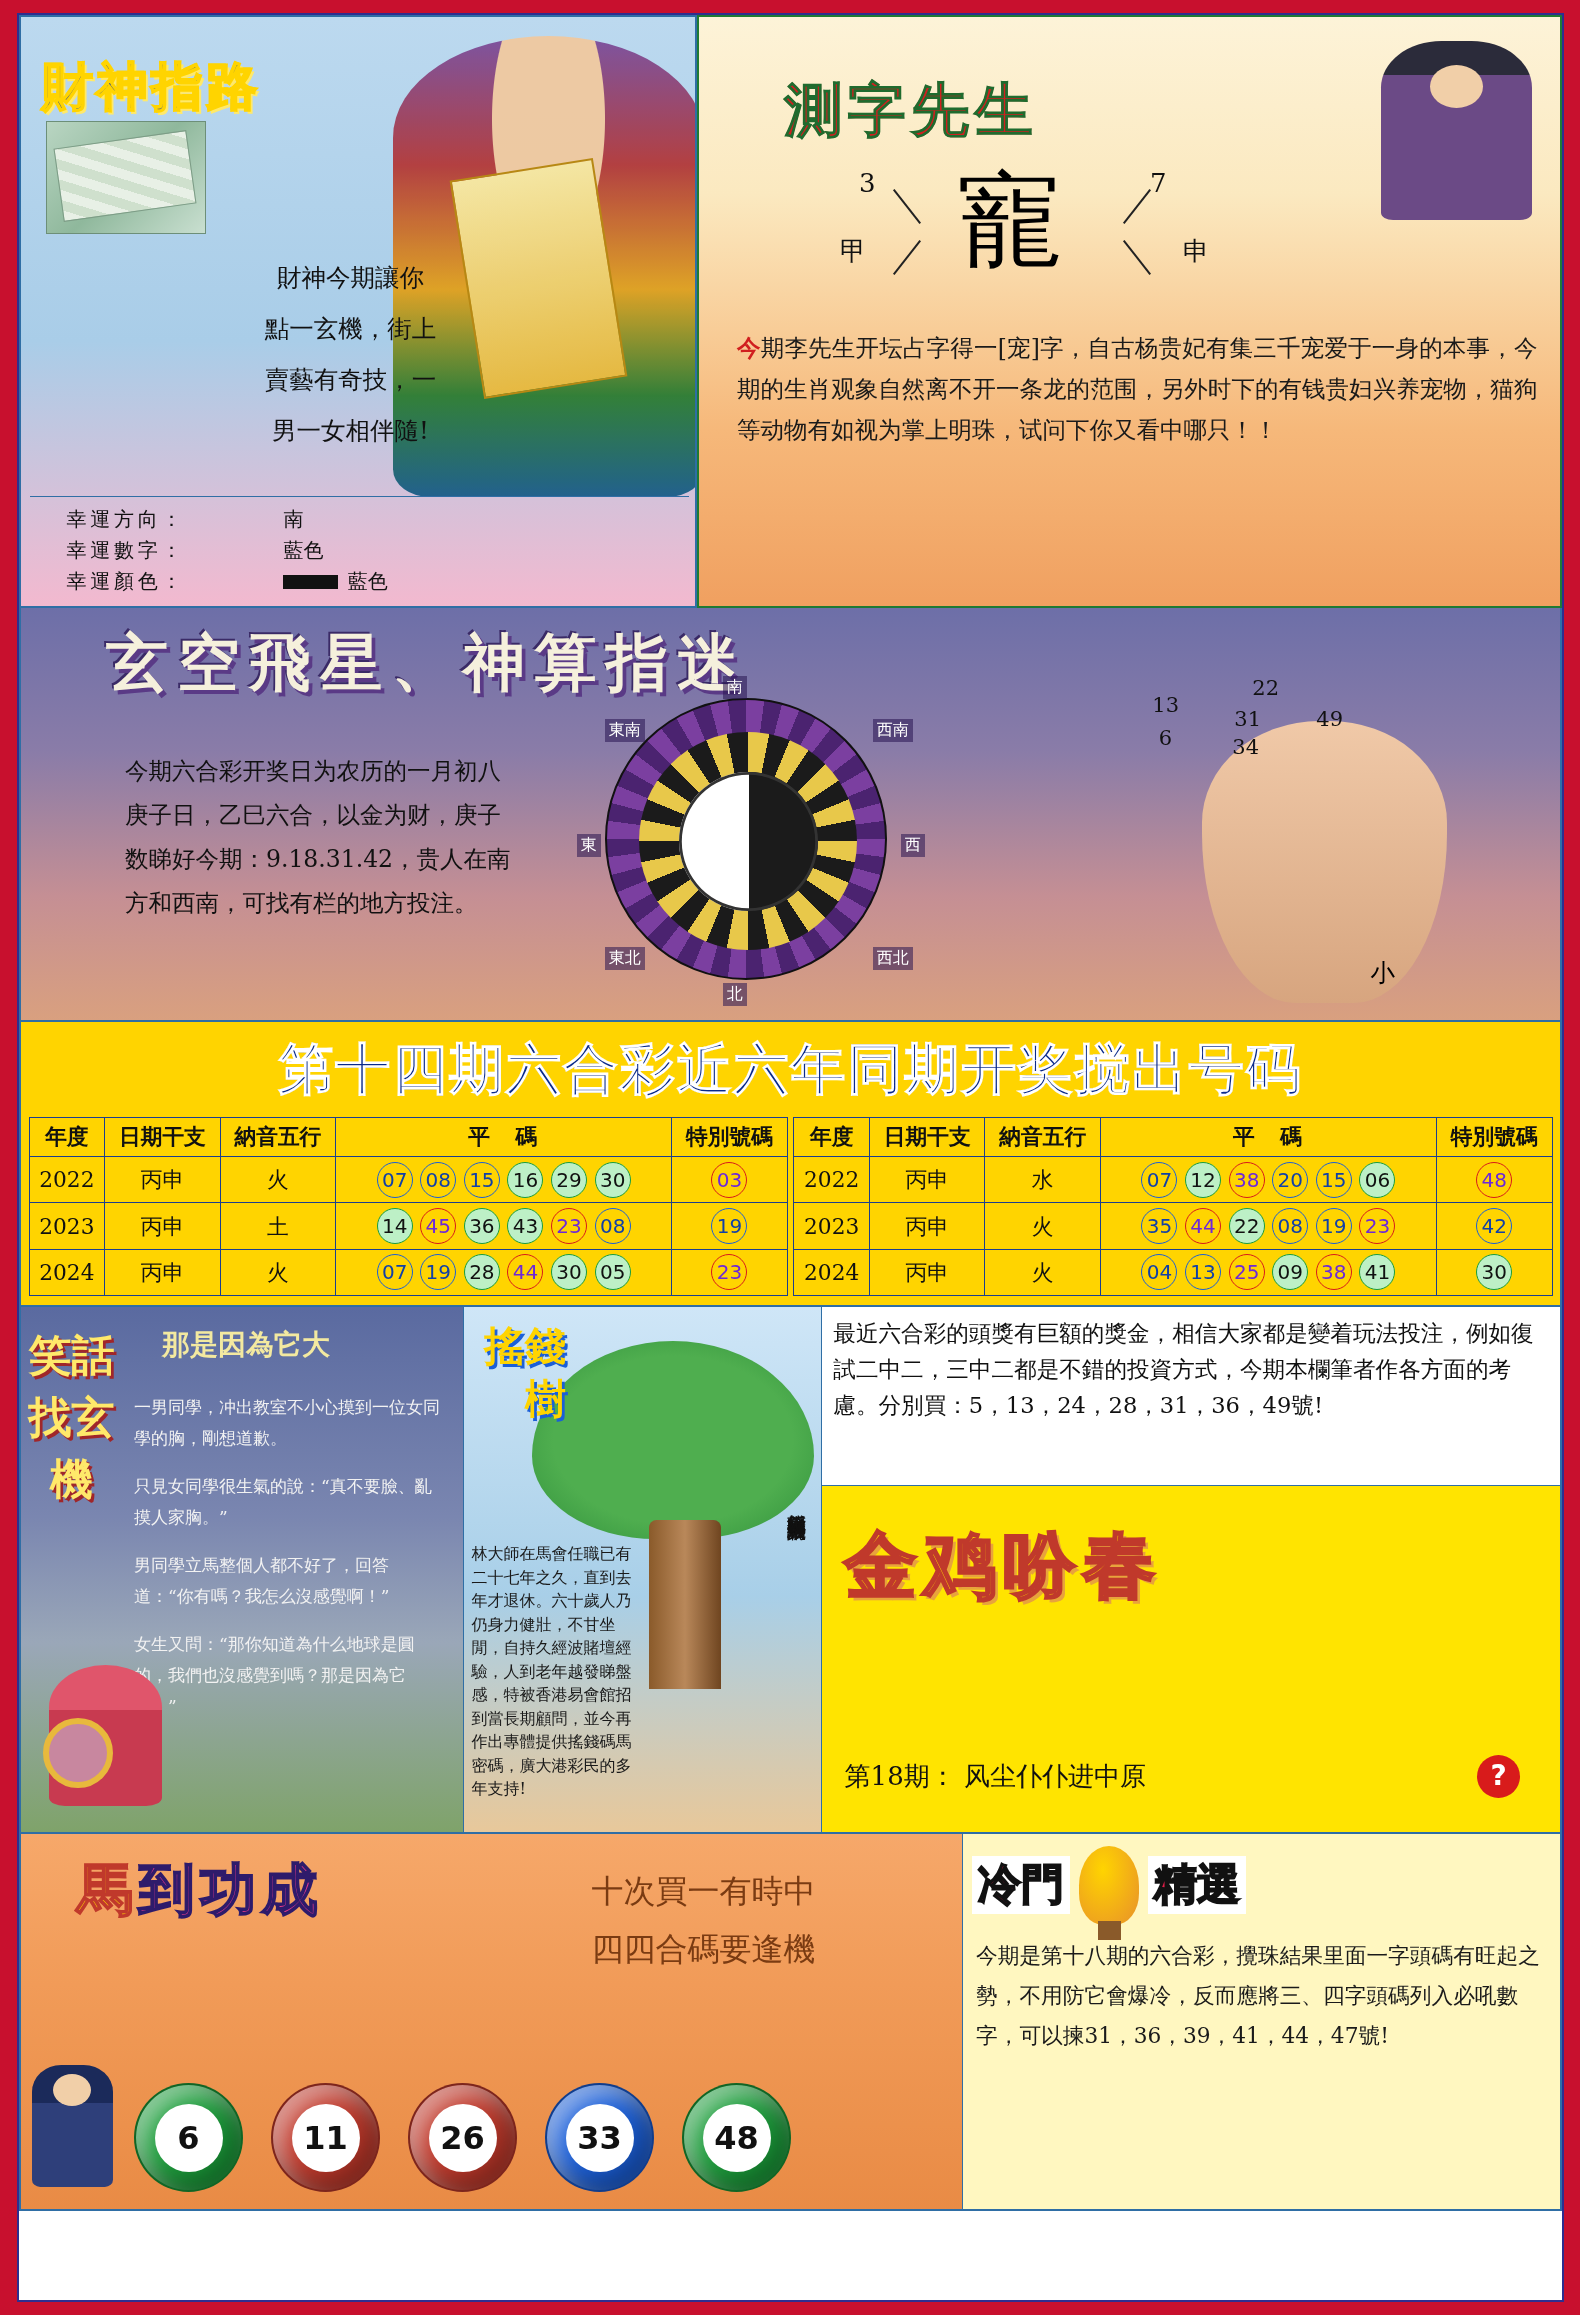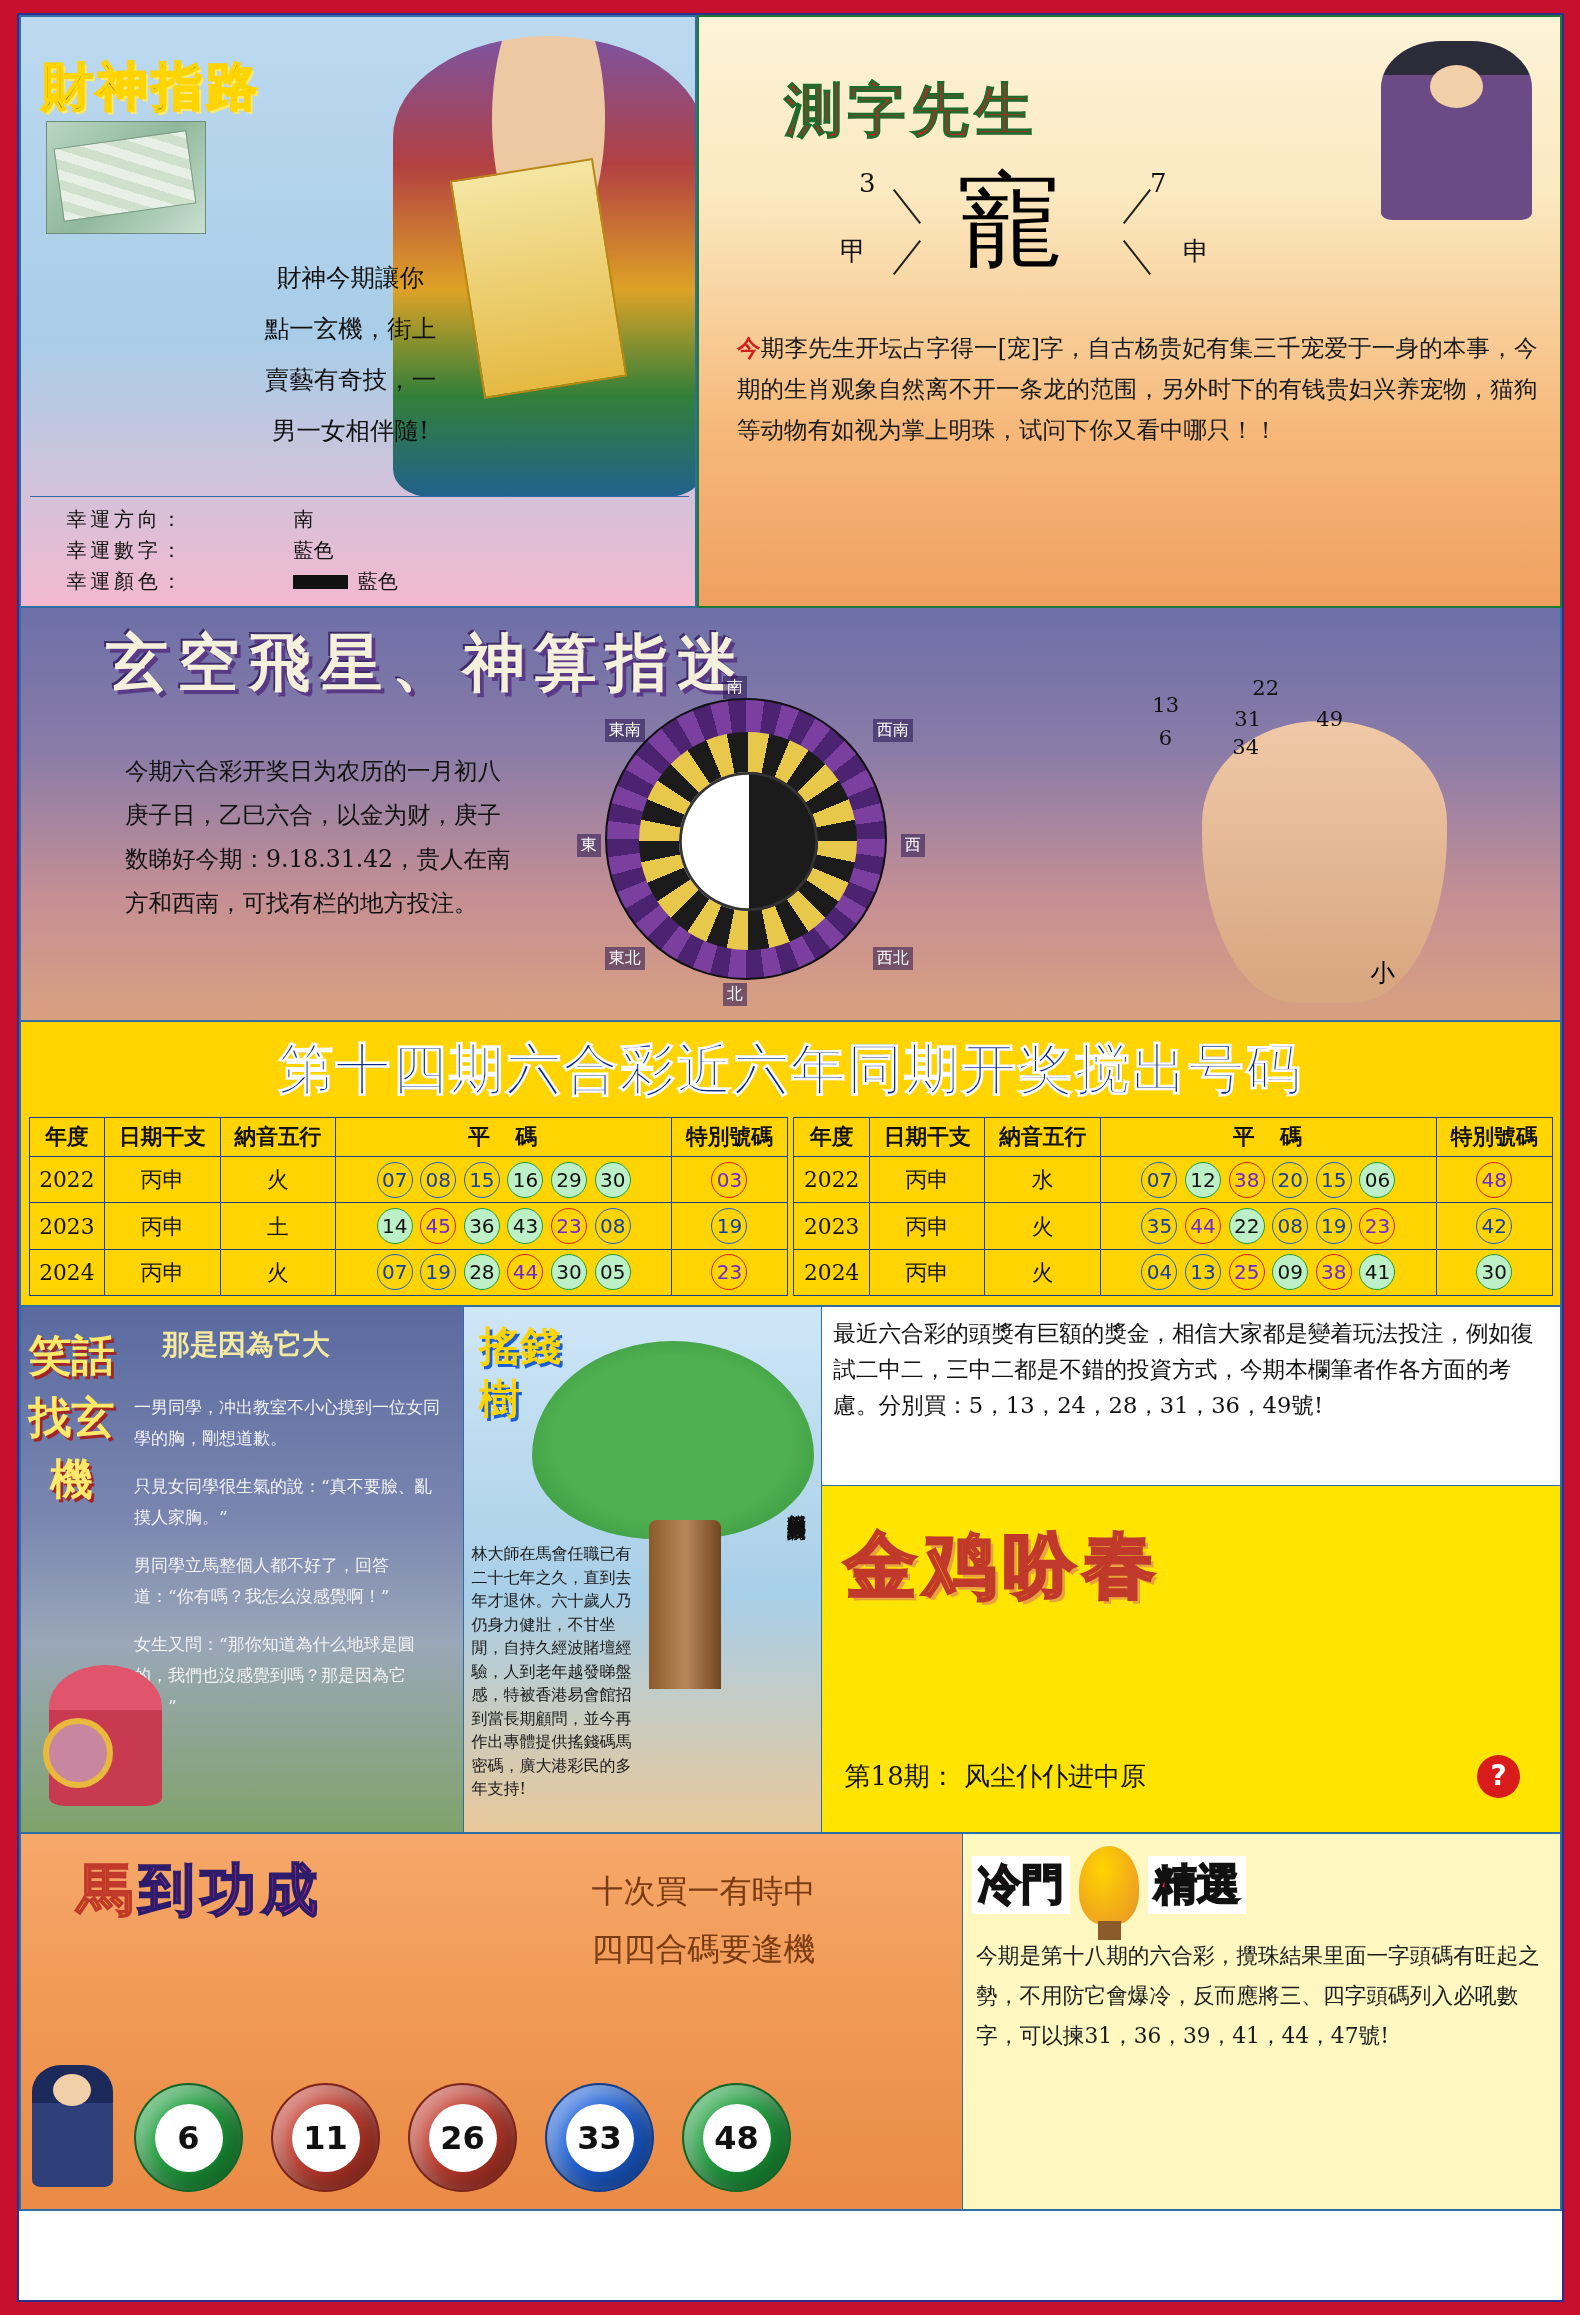--- a/index.html
+++ b/index.html
@@ -87,21 +87,21 @@
   }
   .caishen-text div { text-align: center; }
   .lucky-box {
     position: absolute; left: 9.4px; bottom: 7.5px; width: 659px;
     border-top: 1.9px solid #2f6ea5;
     padding-top: 5.6px;
     font-family: "DejaVu Serif", serif;
     font-size: 20px; color: #111;
     z-index: 6;
   }
-  .lucky-row { display: flex; align-items: center; margin: 3.8px 0 3.8px 36px; gap: 10px; }
+  .lucky-row { display: flex; align-items: center; margin: 3.8px 0 3.8px 36px; }
   .lucky-label { width: 132px; letter-spacing: 3.8px; }
   .lucky-val { margin-left: 85px; }
   .color-swatch {
     display:inline-block; width: 55px; height: 14px; background: #111;
     margin-right: 9.4px; vertical-align: middle;
   }
 
   .cezi {
     flex: 1;
     height: 593px;
@@ -278,21 +278,21 @@
   }
 
   .tree {
     width: 358px; position: relative;
     background: linear-gradient(180deg,#cfe6f7 0%,#a8cfe8 55%,#e8c89a 100%);
     border-right: 1.9px solid #2f6ea5; overflow: hidden;
   }
   .tree-title {
     position: absolute; left: 15px; top: 13px; width: 87px;
     font-family: "DejaVu Serif", serif; font-size: 41px; font-weight: bold;
-    color: #ffd400; text-shadow: 2.8px 2.8px 0 #1b5fd8; line-height: 53px; text-align:left;
+    color: #ffd400; text-shadow: 2.8px 2.8px 0 #1b5fd8; line-height: 53px; text-align:right;
   }
   .tree-canopy {
     position: absolute; left: 68px; top: 34px; width: 282px; height: 198px;
     background: radial-gradient(ellipse at 50% 50%, #4fae4f 0 60%, #2f8f3a 100%);
     border-radius: 50% 50% 44% 44% / 58% 58% 42% 42%;
   }
   .tree-trunk {
     position: absolute; left: 185px; top: 213px; width: 72px; height: 169px;
     background: linear-gradient(90deg,#8a5a2a,#b9885a,#6f4520);
     border-radius: 7.5px 7.5px 0 0;

